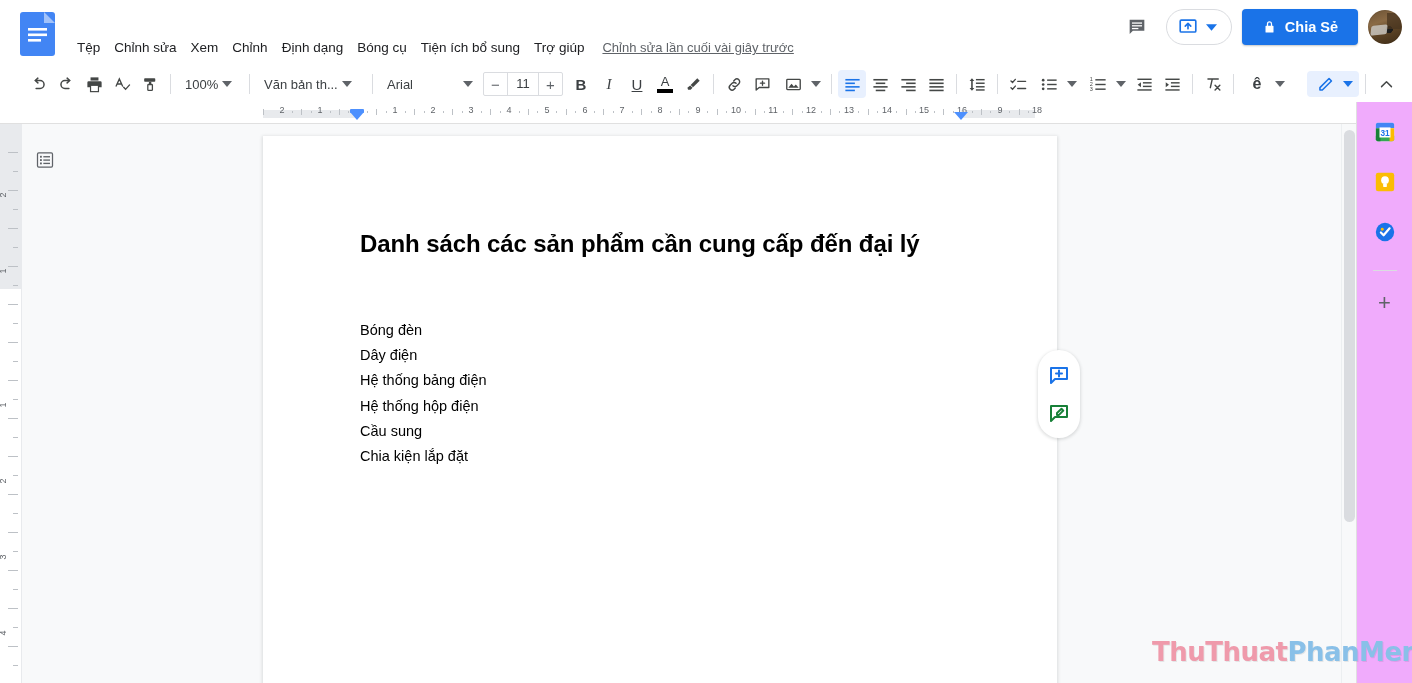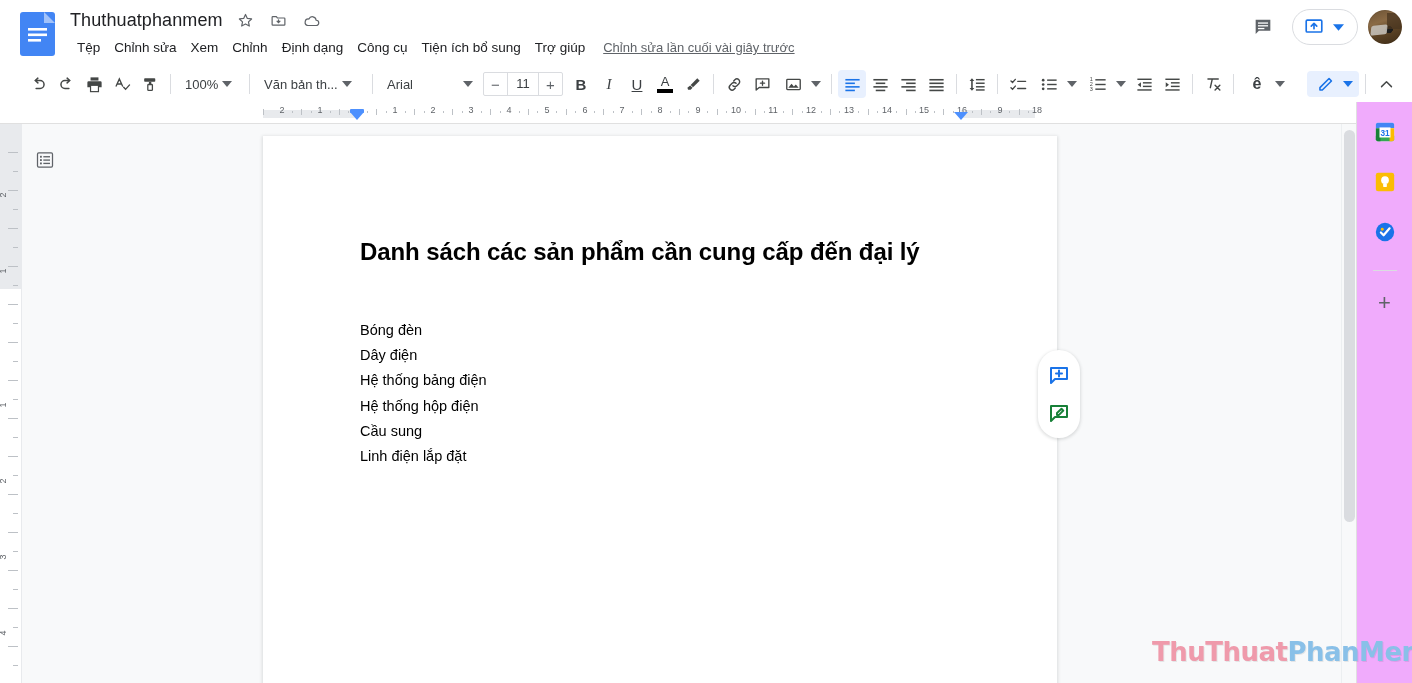--- a/index.html
+++ b/index.html
@@ -67,21 +67,21 @@
   .vruler { position: absolute; top: 124px; left: 0; width: 22px; height: 559px; background: #fff; border-right: 1px solid #e8eaed; overflow: hidden; }
   .vr-gray { position: absolute; left: 0; width: 22px; background: #e8eaed; }
   .vr-num { position: absolute; left: 3px; font-size: 9px; color: #5f6368; transform: rotate(-90deg) translateX(-50%); transform-origin: left center; }
   .vr-tick { position: absolute; left: 8px; width: 10px; height: 1px; background: #bdc1c6; }
   .vr-dot { position: absolute; left: 13px; width: 5px; height: 1px; background: #bdc1c6; }
 
   
   .canvas { position: absolute; top: 124px; left: 22px; width: 1334px; height: 559px; background: #f8f9fa; }
   .outline-btn { position: absolute; left: 10px; top: 23px; width: 26px; height: 26px; display: flex; align-items: center; justify-content: center; border-radius: 4px; cursor: pointer; color: #5f6368; }
   .page { position: absolute; left: 241px; top: 12px; width: 794px; height: 600px; background: #fff; box-shadow: 0 1px 3px 1px rgba(60,64,67,.15); }
-  .doc-heading { position: absolute; left: 97px; top: 94px; font-size: 24px; font-weight: bold; color: #000; letter-spacing: -.1px; white-space: nowrap; margin-top: 8px; }
+  .doc-heading { position: absolute; left: 97px; top: 94px; font-size: 24px; font-weight: bold; color: #000; letter-spacing: -.1px; white-space: nowrap; }
   .doc-list { position: absolute; left: 97px; top: 182px; }
   .doc-line { font-size: 14.5px; color: #000; line-height: 25.2px; white-space: nowrap; }
 
   
   .cmt-float { position: absolute; left: 1016px; top: 226px; width: 42px; height: 88px; background: #fff; border-radius: 21px; box-shadow: 0 1px 3px 1px rgba(60,64,67,.15); display: flex; flex-direction: column; align-items: center; justify-content: center; gap: 8px; }
   .cmt-btn { width: 30px; height: 30px; display: flex; align-items: center; justify-content: center; border-radius: 50%; cursor: pointer; }
 
   
   .vscroll { position: absolute; top: 124px; right: 56px; width: 15px; height: 559px; background: #f8f9fa; border-left: 1px solid #eceff1; }
   .vthumb { position: absolute; top: 6px; left: 2px; width: 11px; height: 392px; background: #dadce0; border-radius: 6px; cursor: pointer; }
@@ -106,47 +106,28 @@
     <div class="doc-icon">
       <svg width="35" height="44" viewBox="0 0 35 44">
         <rect x="0" y="0" width="35" height="44" rx="3" fill="#4285f4"></rect>
         <path d="M24 0 L35 11 L24 11 Z" fill="#a1c2fa"></path>
         <rect x="8" y="16" width="19" height="2.6" fill="#fff"></rect>
         <rect x="8" y="21.5" width="19" height="2.6" fill="#fff"></rect>
         <rect x="8" y="27" width="13" height="2.6" fill="#fff"></rect>
       </svg>
     </div>
 
-    <div class="title-row">
-      <span class="doc-title">Thuthuatphanmem</span>
-      <span class="hdr-icon">
-        <svg width="17" height="17" viewBox="0 0 24 24" fill="none" stroke="#5f6368" stroke-width="1.7">
-          <path d="M12 3.5l2.6 5.6 6 .7-4.4 4.1 1.2 5.9L12 16.9 6.6 19.8l1.2-5.9L3.4 9.8l6-.7z" stroke-linejoin="round"></path>
-        </svg>
-      </span>
-      <span class="hdr-icon">
-        <svg width="17" height="17" viewBox="0 0 24 24" fill="none" stroke="#5f6368" stroke-width="1.7">
-          <path d="M3 7.5a1 1 0 011-1h5l1.6 2H20a1 1 0 011 1v8a1 1 0 01-1 1H4a1 1 0 01-1-1z" stroke-linejoin="round"></path>
-          <path d="M12 11v4M12 15l-2-2M12 15l2-2" stroke-linecap="round"></path>
-        </svg>
-      </span>
-      <span class="hdr-icon">
-        <svg width="18" height="18" viewBox="0 0 24 24" fill="none" stroke="#5f6368" stroke-width="1.6">
-          <path d="M6.5 18h11a3.5 3.5 0 000-7 5 5 0 00-9.6-1.6A3.7 3.7 0 006.5 18z" stroke-linejoin="round"></path>
-        </svg>
-      </span>
-    </div>
 
     <div class="menubar">
       <span class="menu-item">Tệp</span>
       <span class="menu-item">Chỉnh sửa</span>
       <span class="menu-item">Xem</span>
       <span class="menu-item">Chỉnh</span>
       <span class="menu-item">Định dạng</span>
-      <span class="menu-item">Công cụ</span>
+      <span class="menu-item">Bóng cụ</span>
       <span class="menu-item">Tiện ích bổ sung</span>
       <span class="menu-item">Trợ giúp</span>
       <span class="last-edit">Chỉnh sửa lần cuối vài giây trước</span>
     </div>
 
     <div class="hdr-right">
       <span class="comment-hist">
         <svg width="22" height="22" viewBox="0 0 24 24" fill="#5f6368">
           <path d="M4 4h16v12H7.5L4 19.5z"></path>
           <rect x="6.5" y="7" width="11" height="1.4" fill="#fff"></rect>
@@ -157,20 +138,26 @@
       <span class="present-btn">
         <svg width="22" height="22" viewBox="0 0 24 24" fill="none" stroke="#1a73e8" stroke-width="1.8">
           <rect x="3.5" y="4.5" width="17" height="13" rx="1.2"></rect>
           <path d="M12 14V8M12 8l-3 3M12 8l3 3" stroke-linecap="round" stroke-linejoin="round"></path>
         </svg>
         <span class="caret">
           <svg width="11" height="7" viewBox="0 0 10 6">
               <path d="M0 0h10L5 6z" fill="#1a73e8"></path>
             </svg>
         </span>
+      </span>
+      <span class="share-btn">
+        <svg width="15" height="17" viewBox="0 0 24 24" fill="#fff">
+          <path d="M12 2a4.2 4.2 0 00-4.2 4.2V9H6.6a1 1 0 00-1 1v9a1 1 0 001 1h10.8a1 1 0 001-1v-9a1 1 0 00-1-1h-1.2V6.2A4.2 4.2 0 0012 2zm0 2a2.2 2.2 0 012.2 2.2V9H9.8V6.2A2.2 2.2 0 0112 4z"></path>
+        </svg>
+        <span>Chia Sẻ</span>
       </span>
       <span class="avatar"></span>
     </div>
   </div>
 
   <div class="toolbar">
 
     <span class="tb-btn">
       <svg width="19" height="19" viewBox="0 0 24 24" fill="none" stroke="#444746" stroke-width="1.9" stroke-linecap="round" stroke-linejoin="round">
         <path d="M8 7H14a5 5 0 015 5 5 5 0 01-5 5H9"></path>
@@ -585,21 +572,21 @@
     </span>
 
     <div class="page">
       <div class="doc-heading">Danh sách các sản phẩm cần cung cấp đến đại lý</div>
       <div class="doc-list">
         <div class="doc-line">Bóng đèn</div>
         <div class="doc-line">Dây điện</div>
         <div class="doc-line">Hệ thống bảng điện</div>
         <div class="doc-line">Hệ thống hộp điện</div>
         <div class="doc-line">Cầu sung</div>
-        <div class="doc-line">Linh điện lắp đặt</div>
+        <div class="doc-line">Chia kiện lắp đặt</div>
       </div>
     </div>
 
     <div class="cmt-float">
       <span class="cmt-btn">
         <svg width="24" height="24" viewBox="0 0 24 24" fill="none" stroke="#1a73e8" stroke-width="2">
           <path d="M4 5h16v11H8l-4 4z" stroke-linejoin="round"></path>
           <path d="M12 7.5v6M9 10.5h6" stroke-linecap="round"></path>
         </svg>
       </span>

